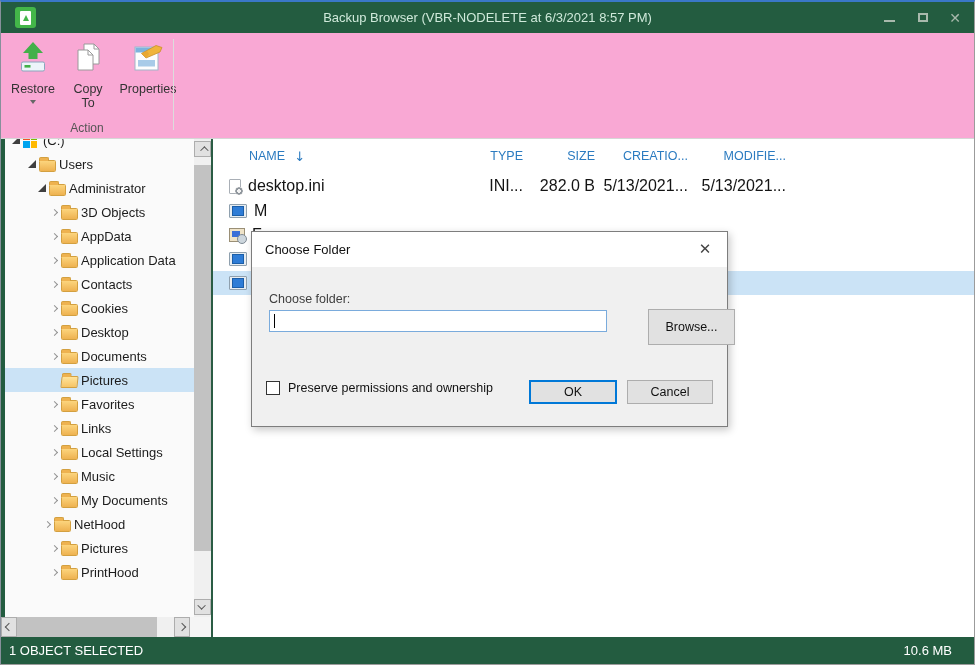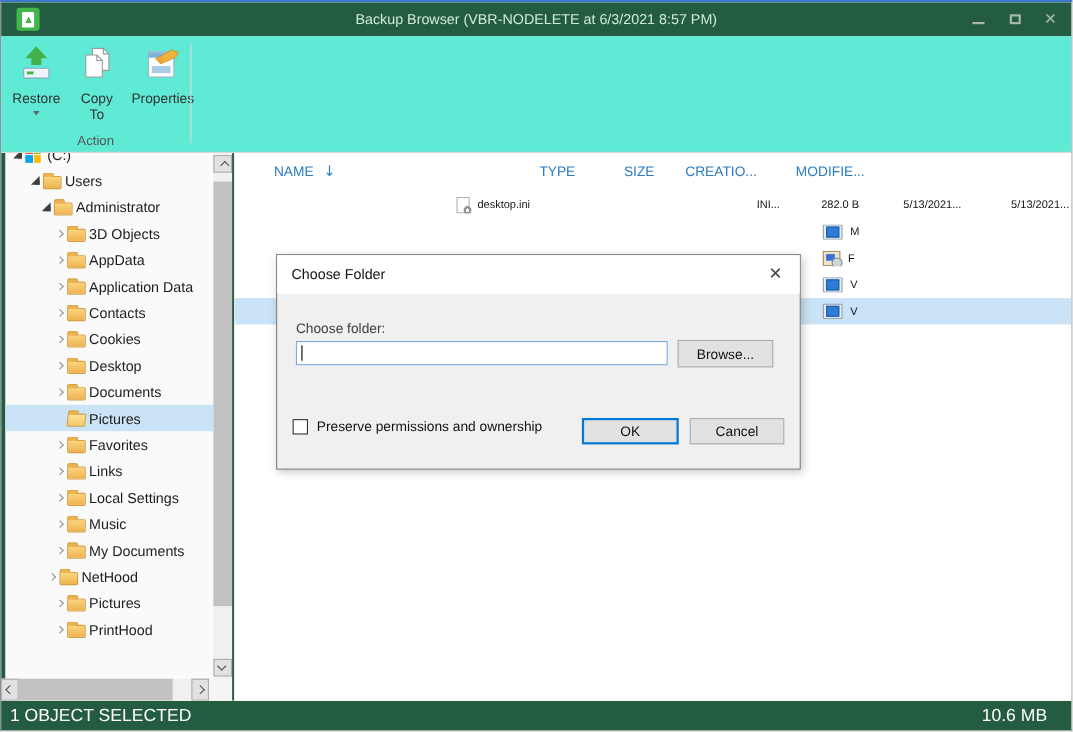--- a/index.html
+++ b/index.html
@@ -33,21 +33,21 @@
   
   .tabsrow{ position:relative; height:33px; background:#235c40; flex:0 0 33px; }
   .tab{ position:absolute; top:0; height:33px; display:flex; align-items:center; justify-content:center;
     font-size:13px; color:#fff; cursor:default;}
   .tab-home{ left:8px; width:62px; }
   .tab-file{ left:75px; width:86px; background:#f1f1f0; color:#262626; }
   .help-btn{ position:absolute; right:6px; top:6px; width:19px; height:19px; border-radius:50%;
     background:#3e8ed6; color:#fff; font-size:12px; font-weight:bold; display:flex; align-items:center; justify-content:center;}
 
   
-  .ribbon{ position:relative; height:106px; background:#5eead4; border-bottom:1px solid #d6d6d6; flex:0 0 106px;}
+  .ribbon{ position:relative; height:106px; background:#f9a8d4; border-bottom:1px solid #d6d6d6; flex:0 0 106px;}
   .rb-buttons{ position:absolute; left:6px; top:4px; display:flex; gap:6px;}
   .rbtn{ width:52px; min-height:86px; display:flex; flex-direction:column; align-items:center; padding-top:3px; }
   .rbtn.wide{ width:62px; }
   .rbtn .lbl{ font-size:12.5px; color:#333; text-align:center; line-height:1.15; margin-top:4px;}
   .rbtn .caret{ width:0;height:0;border:3.5px solid transparent;border-top:4px solid #666; margin-top:4px;}
   .rb-sep{ position:absolute; left:172px; top:6px; bottom:8px; width:1px; background:#dcdcdc;}
   .rb-group-label{ position:absolute; left:0; width:172px; bottom:3px; text-align:center; font-size:12px; color:#555;}
 
   
   .main{ position:relative; flex:1 1 auto; background:#fff; overflow:hidden;}
@@ -94,55 +94,55 @@
   .filelist{ position:absolute; left:212px; right:0; top:0; bottom:0; background:#fff; overflow:hidden;}
   .fheader{ height:34px; display:flex; align-items:center; color:#2b7bc0; font-size:12.5px;}
   .cell{ flex:0 0 auto; }
   .c-name{ width:242px; padding-left:16px; display:flex; align-items:center; gap:7px; overflow:hidden;}
   .fheader .c-name{ width:242px;padding-left:36px;}
   .c-type{ width:70px; text-align:right; padding-right:2px;}
   .c-size{ width:72px; text-align:right; padding-right:2px;}
   .c-creation{ width:93px; text-align:right; padding-right:2px;}
   .c-modified{ width:98px; text-align:right; padding-right:2px;}
   .sort{ color:#2b7bc0; font-size:13px; margin-left:2px; font-family:"DejaVu Sans",sans-serif;}
-  .frow{ height:24px; display:flex; align-items:center; font-size:10px; color:#141414;justify-content:flex-end;}
+  .frow{ height:24px; display:flex; align-items:center; font-size:16px; color:#141414;}
   .frow.first{ height:26px;}
   .frow.selected{ background:#cbe3f6;}
 
   .ini-icon{ width:12px; height:15px; background:#fff; border:1px solid #a9afb6; border-radius:1px; position:relative;}
   .ini-icon::after{ content:""; position:absolute; right:-3px; bottom:-2px; width:8px; height:8px; border-radius:50%;
     background:radial-gradient(circle at 50% 50%, #f2f2f2 0 28%, #8e959c 30% 62%, #d9d9d9 64% 100%);}
   .appfile-icon{ width:18px; height:14px; background:#e7edf2; border:1px solid #8fa0ae; border-radius:1px;
     display:flex; align-items:center; justify-content:center;}
   .appfile-icon::before{ content:""; width:10px; height:8px; background:#2e7cd6; border:1px solid #1b5ea8;}
   .inst-icon{ width:16px; height:14px; position:relative; background:#efe3c8; border:1px solid #9a8f76;}
   .inst-icon::before{ content:""; position:absolute; left:2px; top:2px; width:8px; height:6px; background:#3a6fd8;}
   .inst-icon::after{ content:""; position:absolute; right:-3px; bottom:-3px; width:8px; height:8px; border-radius:50%;
     background:#cdd6dd; border:1px solid #7f8a94;}
 
   
-  .statusbar{ flex:0 0 27px; background:#235c40; color:#fff; font-size:16px;
+  .statusbar{ flex:0 0 27px; background:#235c40; color:#fff; font-size:13px;
     display:flex; align-items:center; justify-content:space-between; padding:0 22px 0 8px;}
 
   
   .dialog{ position:absolute; left:250px; top:229px; width:477px; height:196px; background:#f0f0f0;
     border:1px solid #7d7d7d; box-shadow:2px 3px 8px rgba(0,0,0,.22); z-index:10;}
   .dlg-title{ height:35px; background:#fff; display:flex; align-items:center; padding-left:13px;
     font-size:13px; color:#111; position:relative;}
   .dlg-close{ position:absolute; right:8px; top:4px; width:28px; height:26px; display:flex;
     align-items:center; justify-content:center; color:#444; font-size:15px;}
   .dlg-label{ position:absolute; left:17px; top:60px; font-size:12.5px; color:#404040;}
   .dlg-inputwrap{ position:absolute; left:17px; top:78px; width:338px; height:22px; background:#fff;
     border:1px solid #7aabdc;}
   .dlg-inputwrap input{ width:100%; height:100%; border:none; outline:none; font-size:12.5px; padding:0 3px;
     font-family:"Liberation Sans",sans-serif; background:transparent;}
   .dlg-caret{ position:absolute; left:4px; top:3px; width:1px; height:14px; background:#000;}
   .btn{ background:#e1e1e1; border:1px solid #adadad; font-size:12.5px; color:#111;
     display:flex; align-items:center; justify-content:center; font-family:"Liberation Sans",sans-serif;}
-  .btn-browse{ position:absolute; left:364px; top:77px; width:87px; height:25px;}
+  .btn-browse{ position:absolute; left:396px; top:77px; width:87px; height:36px;}
   .chkrow{ position:absolute; left:14px; top:149px; display:flex; align-items:center; gap:8px;}
   .checkbox{ width:14px; height:14px; background:#fff; border:1px solid #333;}
   .chklabel{ font-size:12.5px; color:#111;}
   .btn-ok{ position:absolute; left:277px; top:148px; width:88px; height:24px; border:2px solid #0078d7;}
   .btn-cancel{ position:absolute; left:375px; top:148px; width:86px; height:24px;}
 </style>
 </head>
 <body>
 
 <div class="window">

